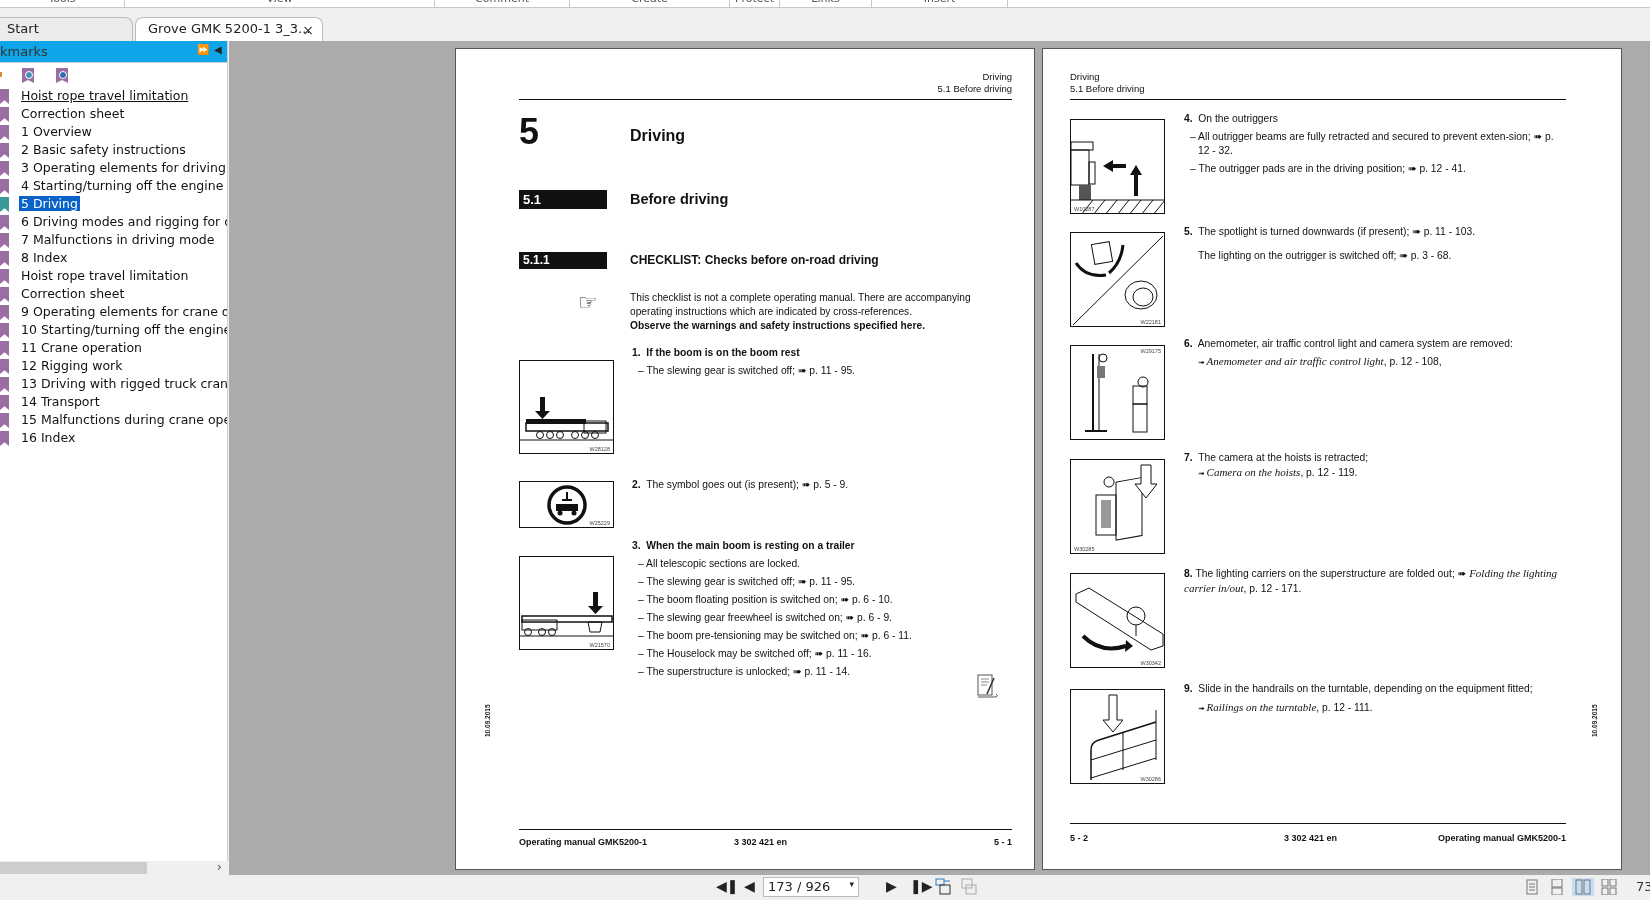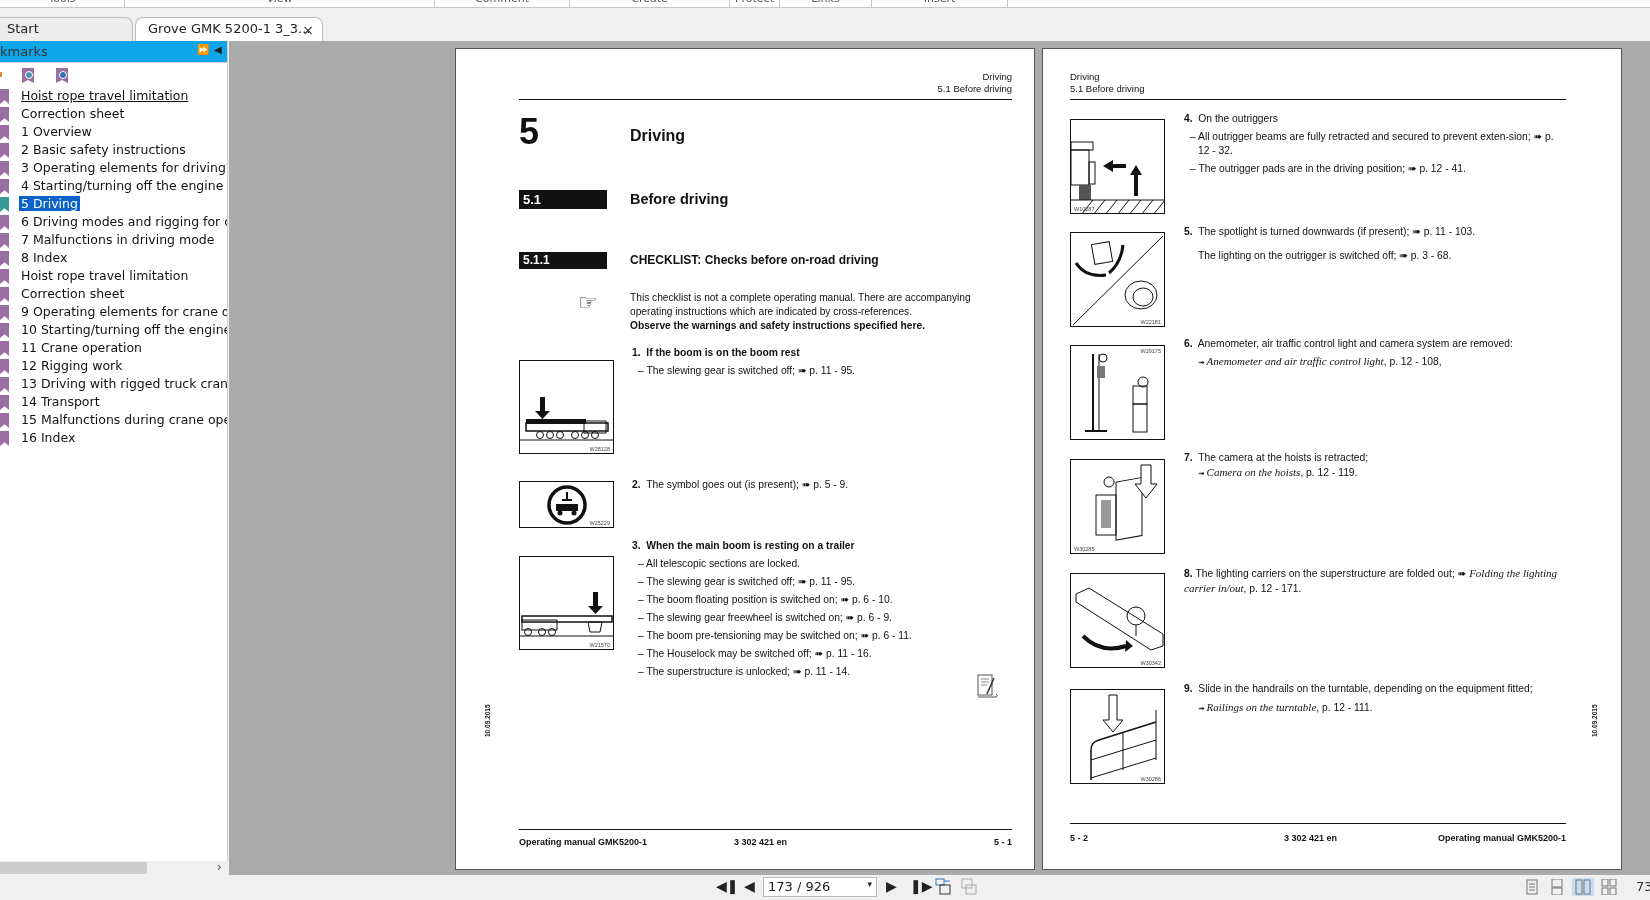--- a/index.html
+++ b/index.html
@@ -65,21 +65,21 @@
   .step .sub { display: block; padding-left: 14px; text-indent: -8px; margin-top: 4px; }
   .step .ref { display: block; padding-left: 14px; margin-top: 3px; }
   .arrow-ref { font-size: 8px; letter-spacing: -1px; }
   .italic-ref { font-family: "Liberation Serif", serif; font-style: italic; font-size: 11px; }
 
   .edit-icon { position: absolute; left: 520px; top: 625px; width: 24px; height: 26px; }
 
   
   .bottombar { position: absolute; left: 0; top: 875px; width: 1650px; height: 25px; background: #f0f0f0; }
   .navbtn { position: absolute; top: 3px; font-size: 14px; color: #222; }
-  .pagebox { position: absolute; left: 763px; top: 2px; width: 114px; height: 20px; background: #fff; border: 1px solid #bbb; font-size: 13px; padding: 1px 4px; font-family: "DejaVu Sans", sans-serif; color: #222; }
+  .pagebox { position: absolute; left: 763px; top: 2px; width: 96px; height: 20px; background: #fff; border: 1px solid #bbb; font-size: 13px; padding: 1px 4px; font-family: "DejaVu Sans", sans-serif; color: #222; }
   .pagebox .dd { position: absolute; right: 4px; top: 1px; font-size: 9px; }
   .viewbtn { position: absolute; top: 3px; width: 22px; height: 18px; border-radius: 1px; }
   .viewbtn.sel { background: #c5dcf3; }
   .viewbtn svg { position: absolute; left: 3px; top: 1px; }
   .zoomtxt { position: absolute; left: 1636px; top: 4px; font-size: 13px; color: #333; }
   .splitter { position: absolute; left: 230px; top: 395px; width: 3px; height: 40px; border-left: 1px dotted #888; }
 </style>
 </head>
 <body>
 

